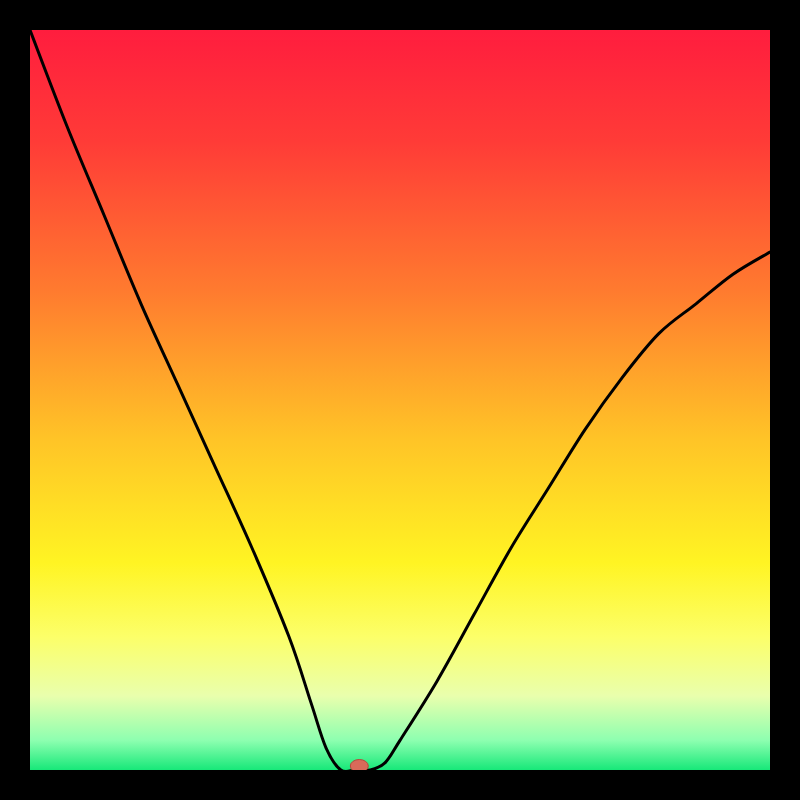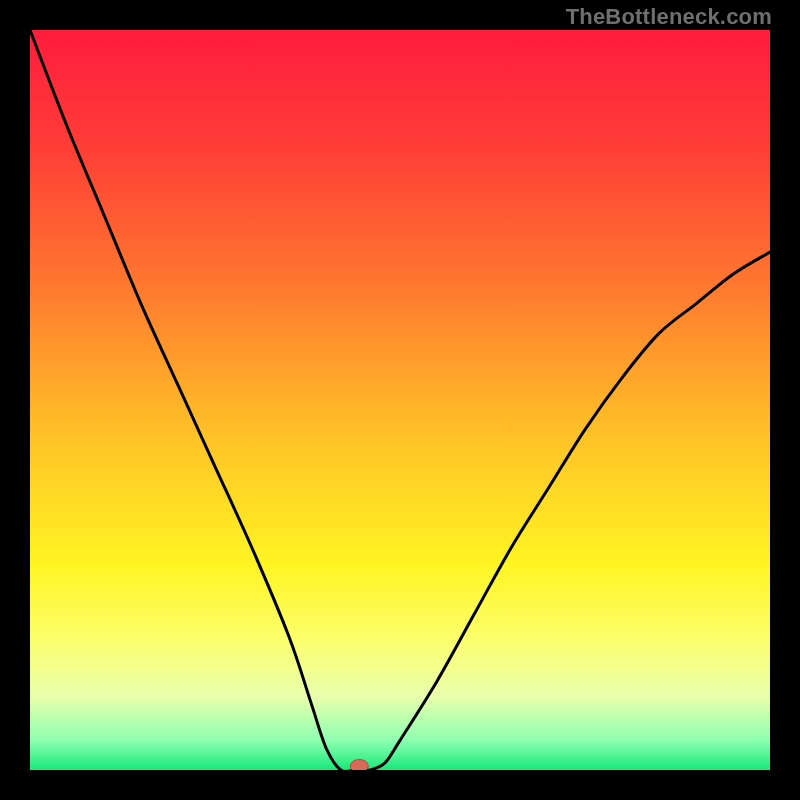--- a/index.html
+++ b/index.html
@@ -61,14 +61,13 @@
       </defs>
 
       <rect x="0" y="0" width="740" height="740" fill="url(#bg-grad)"></rect>
 
       <path id="curve-path" d="M 0 0 C 6.166666666666667 16.033333333333342, 24.666666666666664 65.36666666666672, 37 96.20000000000005 C 49.333333333333336 127.03333333333337, 61.666666666666664 155.4, 74 185 C 86.33333333333333 214.6, 98.66666666666667 245.43333333333334, 111 273.8 C 123.33333333333333 302.1666666666667, 135.66666666666666 328.06666666666666, 148 355.2 C 160.33333333333334 382.3333333333333, 172.66666666666666 409.4666666666667, 185 436.6 C 197.33333333333334 463.73333333333335, 209.66666666666666 489.6333333333333, 222 518 C 234.33333333333334 546.3666666666667, 249.13333333333333 580.9, 259 606.8 C 268.8666666666667 632.6999999999999, 275.0333333333333 654.9, 281.2 673.4 C 287.3666666666667 691.9, 291.06666666666666 706.6999999999999, 296 717.8 C 300.93333333333334 728.9, 305.8666666666667 736.3, 310.8 740 C 315.73333333333335 743.7, 320.6666666666667 740, 325.6 740 C 330.53333333333336 740, 335.4666666666667 741.2333333333333, 340.40000000000003 740 C 345.33333333333337 738.7666666666667, 350.26666666666665 737.5333333333333, 355.2 732.6 C 360.1333333333333 727.6666666666667, 361.3666666666667 723.9666666666667, 370 710.4 C 378.6333333333333 696.8333333333333, 394.66666666666674 672.1666666666667, 407.00000000000006 651.2 C 419.33333333333337 630.2333333333333, 431.6666666666667 606.8000000000001, 444 584.6 C 456.3333333333333 562.4, 468.6666666666667 538.9666666666667, 481 518 C 493.3333333333333 497.0333333333333, 505.6666666666667 478.53333333333336, 518 458.8 C 530.3333333333334 439.06666666666666, 542.6666666666666 418.09999999999997, 555 399.59999999999997 C 567.3333333333334 381.09999999999997, 579.6666666666666 363.83333333333326, 592 347.79999999999995 C 604.3333333333334 331.76666666666665, 616.6666666666666 315.73333333333335, 629 303.40000000000003 C 641.3333333333334 291.0666666666667, 653.6666666666666 283.6666666666667, 666 273.8 C 678.3333333333334 263.93333333333334, 690.6666666666666 252.83333333333331, 703 244.2 C 715.3333333333334 235.56666666666666, 733.8333333333334 225.7, 740 222" fill="none" stroke="#000" stroke-width="3" stroke-linejoin="round" stroke-linecap="round"></path>
 
       <ellipse id="marker-dot" cx="329.3" cy="736" rx="9" ry="6.5" fill="#d96a5a" stroke="#b6483a" stroke-width="1"></ellipse>
     </svg>
   </div>
 
-  <div class="watermark">TheBottleneck.com</div>
 </div>
 
 </body></html>

